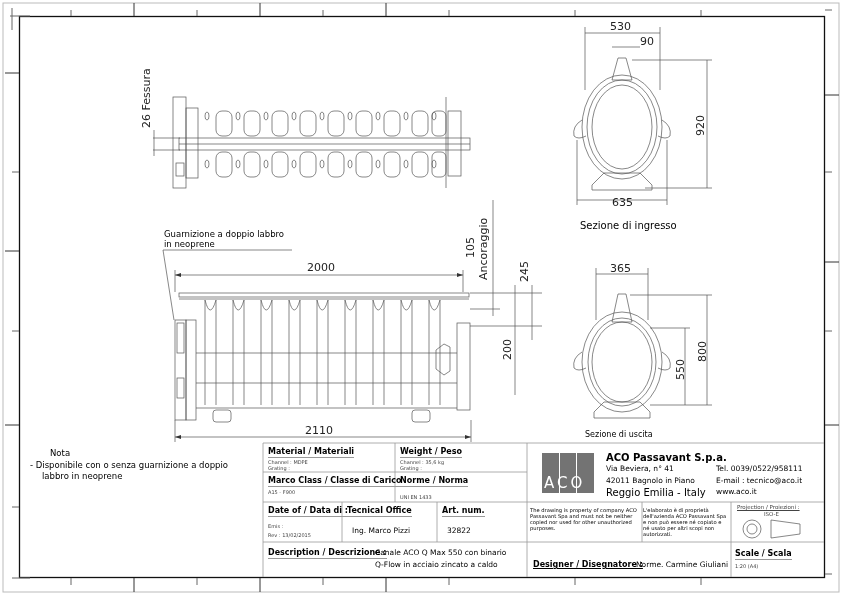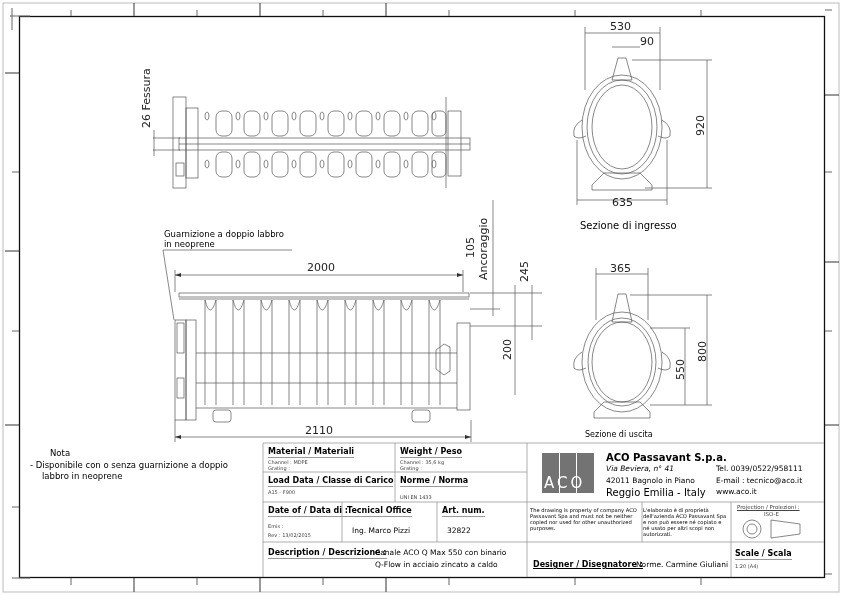--- a/index.html
+++ b/index.html
@@ -254,21 +254,21 @@
 <div class="t note" style="left:42px;top:472px;">labbro in neoprene</div>
 
 <div class="t hdr" style="left:268px;top:448px;">Material / Materiali</div>
 <div class="t sm" style="left:268px;top:460px;">Channel : MDPE</div>
 <div class="t sm" style="left:268px;top:466px;">Grating :</div>
 
 <div class="t hdr" style="left:400px;top:448px;">Weight / Peso</div>
 <div class="t sm" style="left:400px;top:460px;">Channel : 35,6 kg</div>
 <div class="t sm" style="left:400px;top:466px;">Grating :</div>
 
-<div class="t hdr" style="left:268px;top:477px;">Load Data / Classe di Carico</div>
+<div class="t hdr" style="left:268px;top:477px;">Marco Class / Classe di Carico</div>
 <div class="t sm" style="left:268px;top:490px;">A15 - F900</div>
 
 <div class="t hdr" style="left:400px;top:477px;">Norme / Norma</div>
 <div class="t sm" style="left:400px;top:495px;">UNI EN 1433</div>
 
 <div class="t hdr" style="left:268px;top:507px;">Date of / Data di :</div>
 <div class="t sm" style="left:268px;top:524px;">Emis :</div>
 <div class="t sm" style="left:268px;top:533px;">Rev : 13/02/2015</div>
 
 <div class="t hdr" style="left:347px;top:507px;">Tecnical Office</div>
@@ -280,21 +280,21 @@
 <div class="t hdr" style="left:268px;top:549px;">Description / Descrizione :</div>
 <div class="t val" style="left:375px;top:549px;">Canale ACO Q Max 550 con binario</div>
 <div class="t val" style="left:375px;top:561px;">Q-Flow in acciaio zincato a caldo</div>
 
 <div class="abs" style="left:542px;top:453px;width:52px;height:40px;background:#737373;">
   <div class="abs" style="left:17px;top:0;width:1px;height:40px;background:#fff;"></div>
   <div class="abs" style="left:34px;top:0;width:1px;height:40px;background:#fff;"></div>
   <div class="t" style="left:2px;top:23px;font-size:15px;color:#fff;letter-spacing:3px;">ACO</div>
 </div>
 <div class="t" style="left:606px;top:453px;font-size:10px;font-weight:bold;">ACO Passavant S.p.a.</div>
-<div class="t" style="left:606px;top:465px;font-size:7.5px;font-style:italic;">Via Beviera, n° 41</div>
+<div class="t" style="left:606px;top:465px;font-size:7.5px;">Via Beviera, n° 41</div>
 <div class="t" style="left:606px;top:477px;font-size:7.5px;">42011 Bagnolo in Piano</div>
 <div class="t" style="left:606px;top:488px;font-size:10px;">Reggio Emilia - Italy</div>
 <div class="t" style="left:716px;top:465px;font-size:7.5px;">Tel. 0039/0522/958111</div>
 <div class="t" style="left:716px;top:477px;font-size:7.5px;">E-mail : tecnico@aco.it</div>
 <div class="t" style="left:716px;top:488px;font-size:7.5px;">www.aco.it</div>
 
 <div class="t tiny" style="left:530px;top:507px;width:108px;">The drawing is property of company ACO Passavant Spa and must not be neither copied nor used for other unauthorized purposes.</div>
 
 <div class="t tiny" style="left:643px;top:507px;width:86px;">L'elaborato è di proprietà dell'azienda ACO Passavant Spa e non può essere né copiato e né usato per altri scopi non autorizzati.</div>
 

